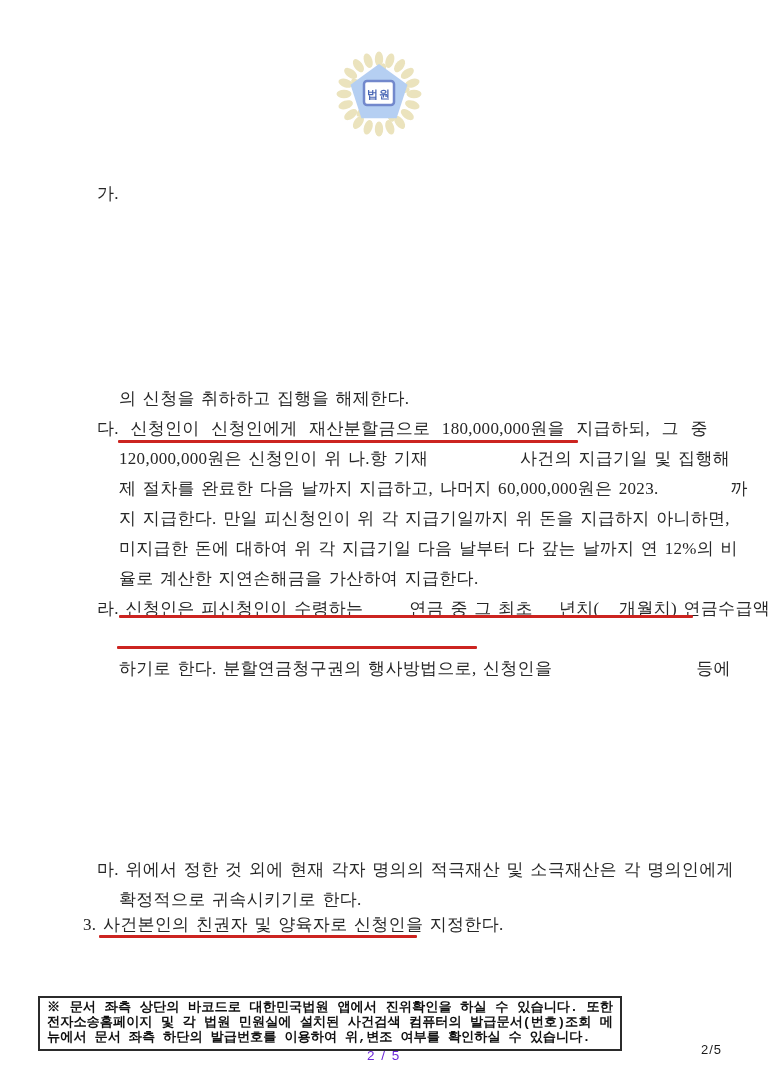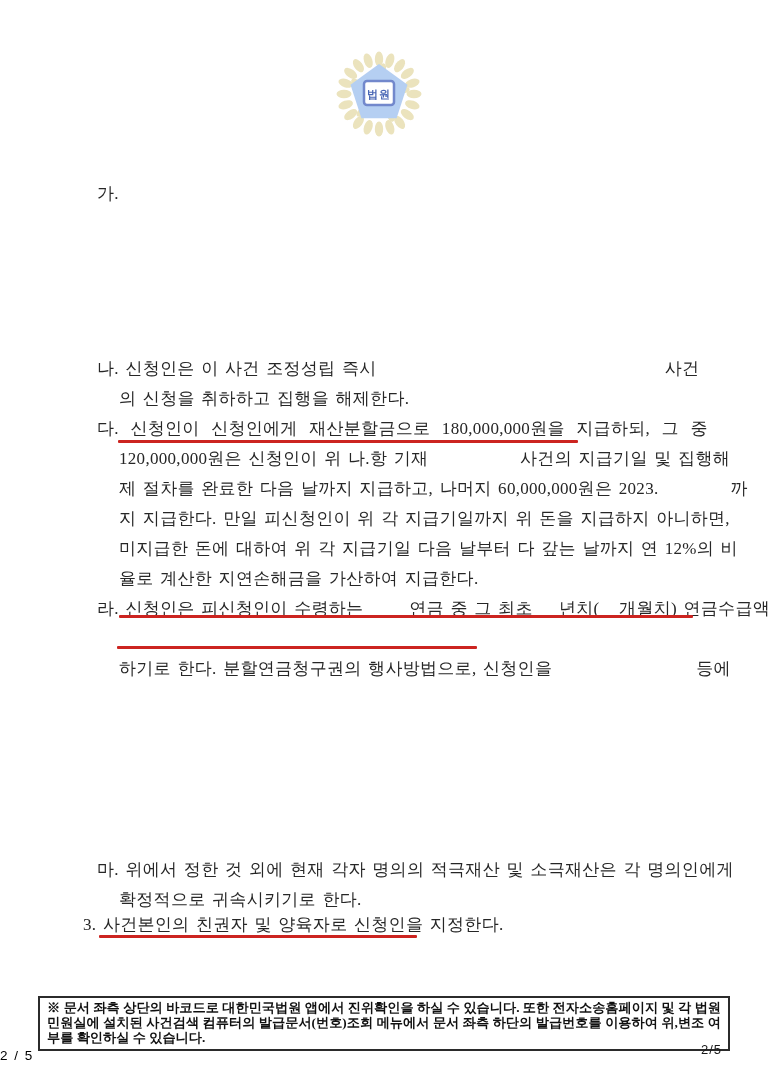--- a/index.html
+++ b/index.html
@@ -12,28 +12,28 @@
   .line {
     position:absolute; left:97px; white-space:pre;
     font-size:17px; letter-spacing:0.3px; word-spacing:2px;
   }
   .cont { padding-left:22px; }
   .sp  { word-spacing:7px; }
   .redline {
     position:absolute; height:3px; background:#cc2420; border-radius:1px;
   }
   .notice {
-    position:absolute; left:38px; top:996px; width:692px; box-sizing:border-box;
+    position:absolute; left:38px; top:996px; width:584px; box-sizing:border-box;
     border:2px solid #2b2b2b; padding:3px 7px 4px 7px;
-    font-family:Liberation Serif, serif; font-weight:bold;
+    font-family:Liberation Mono, monospace; font-weight:bold;
     font-size:13.2px; line-height:14.8px; text-align:justify; color:#101010;
   }
   .pagenum-center {
-    position:absolute; left:0; top:1048px; width:768px; 
-    font-family:"Liberation Sans", sans-serif; font-size:13.5px; letter-spacing:1.5px; color:#000000;
+    position:absolute; left:0; top:1048px; width:768px; text-align:center;
+    font-family:"Liberation Sans", sans-serif; font-size:13.5px; letter-spacing:1.5px; color:#6d28d9;
   }
   .pagenum-right {
     position:absolute; right:46px; top:1042px;
     font-family:"Liberation Sans", sans-serif; font-size:13px; letter-spacing:1px; color:#1a1a1a;
   }
 </style>
 </head>
 <body>
 
 <div class="page">
@@ -68,21 +68,20 @@
         <ellipse cx="48" cy="18" rx="3" ry="5" transform="rotate(297 48 44)"></ellipse>
       </g>
       <polygon points="48,14 76.5,34.7 65.6,68.3 30.4,68.3 19.5,34.7" fill="#b5cff2"></polygon>
       <rect x="33" y="31" width="30" height="24" rx="3" fill="#ffffff" stroke="#7288cc" stroke-width="2.5"></rect>
       <text x="48" y="47.5" text-anchor="middle" font-size="11" letter-spacing="1" fill="#4a67b5" font-family="Liberation Sans, sans-serif" font-weight="bold">법원</text>
     </svg>
   </div>
 
   <div class="line" style="top:182px;">가.</div>
 
-  <div class="line" style="top:357px;">나. 신청인은 이 사건 조정성립 즉시                                            사건</div>
   <div class="line cont" style="top:387px;">의 신청을 취하하고 집행을 해제한다.</div>
 
   <div class="line sp" style="top:417px;">다. 신청인이 신청인에게 재산분할금으로 180,000,000원을 지급하되, 그 중</div>
   <div class="line cont" style="top:447px;">120,000,000원은 신청인이 위 나.항 기재              사건의 지급기일 및 집행해</div>
   <div class="line cont" style="top:477px;">제 절차를 완료한 다음 날까지 지급하고, 나머지 60,000,000원은 2023.           까</div>
   <div class="line cont" style="top:507px;">지 지급한다. 만일 피신청인이 위 각 지급기일까지 위 돈을 지급하지 아니하면,</div>
   <div class="line cont" style="top:537px;">미지급한 돈에 대하여 위 각 지급기일 다음 날부터 다 갚는 날까지 연 12%의 비</div>
   <div class="line cont" style="top:567px;">율로 계산한 지연손해금을 가산하여 지급한다.</div>
 
   <div class="line" style="top:597px;">라. 신청인은 피신청인이 수령하는       연금 중 그 최초    년치(   개월치) 연금수급액</div>

